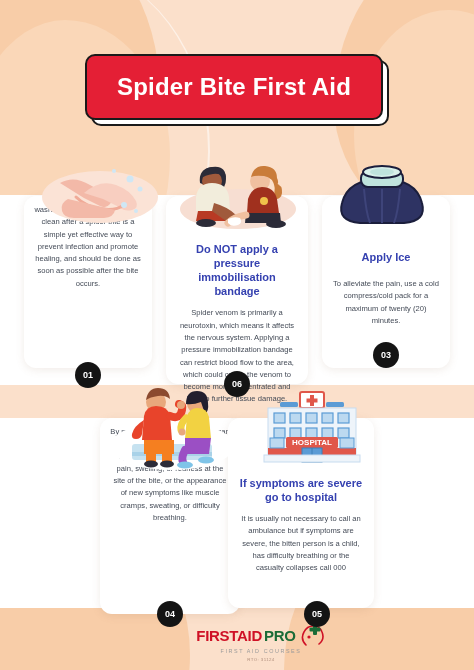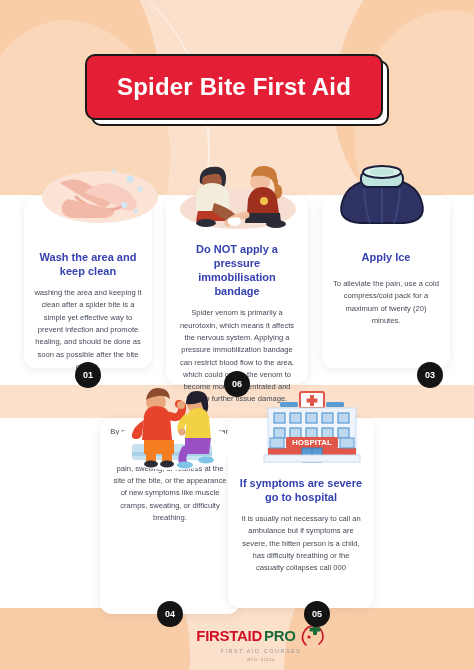--- a/index.html
+++ b/index.html
@@ -116,21 +116,21 @@
   
   .badge {
     position:absolute; z-index:9;
     width:26px; height:26px; border-radius:50%;
     background:#141414; color:#ffffff;
     font-size:9px; font-weight:bold;
     display:flex; align-items:center; justify-content:center;
   }
   .b1 { left:75px;  top:362px; }
   .b2 { left:224px; top:371px; }
-  .b3 { left:373px; top:362px;margin-left:44px; }
+  .b3 { left:373px; top:342px; }
   .b4 { left:157px; top:601px; }
   .b5 { left:304px; top:601px; }
 
   
   .footer { position:absolute; left:0; right:0; bottom:8px; z-index:8; text-align:center;padding-left:48px; }
   .logo-row { display:flex; align-items:center; justify-content:center; gap:2px; }
   .logo-a { color:#cf1126; font-size:15px; font-weight:bold; letter-spacing:-.3px; }
   .logo-b { color:#1b6b37; font-size:15px; font-weight:bold; letter-spacing:-.3px; }
   .logo-mark { width:26px; height:24px; margin-left:2px; }
   .logo-sub {
@@ -154,21 +154,20 @@
 </div>
 
 <div class="title-wrap">
   <div class="title-shadow"></div>
   <div class="title-box">
     <span>Spider Bite First Aid</span>
   </div>
 </div>
 
 <div class="card c1">
-  <div class="card-h">Wash the area and keep clean</div>
   <div class="card-p">washing the area and keeping it clean after a spider bite is a simple yet effective way to prevent infection and promote healing, and should be done as soon as possible after the bite occurs.</div>
 </div>
 <svg class="illus i1" viewBox="0 0 124 62">
   <ellipse cx="62" cy="34" rx="58" ry="26" fill="#fbe3d6"></ellipse>
   <path d="M22 20 q14 -8 30 2 l18 10 q6 4 2 9 q-4 5 -10 2 l-16 -8 z" fill="#f3b9a8"></path>
   <path d="M46 30 q16 -14 32 -8 q14 5 20 16 q3 7 -4 9 q-7 2 -13 -3 l-16 -8 z" fill="#f8cec0"></path>
   <path d="M38 34 q10 10 26 12 q14 2 22 -4" stroke="#f0ab98" stroke-width="3" fill="none" stroke-linecap="round"></path>
   <path d="M30 36 q-8 4 -6 12 q2 7 12 7 l30 0 q10 -1 11 -8" fill="#f3b9a8"></path>
   <circle cx="92" cy="16" r="3.5" fill="#cfe7f5"></circle>
   <circle cx="102" cy="26" r="2.5" fill="#cfe7f5"></circle>

